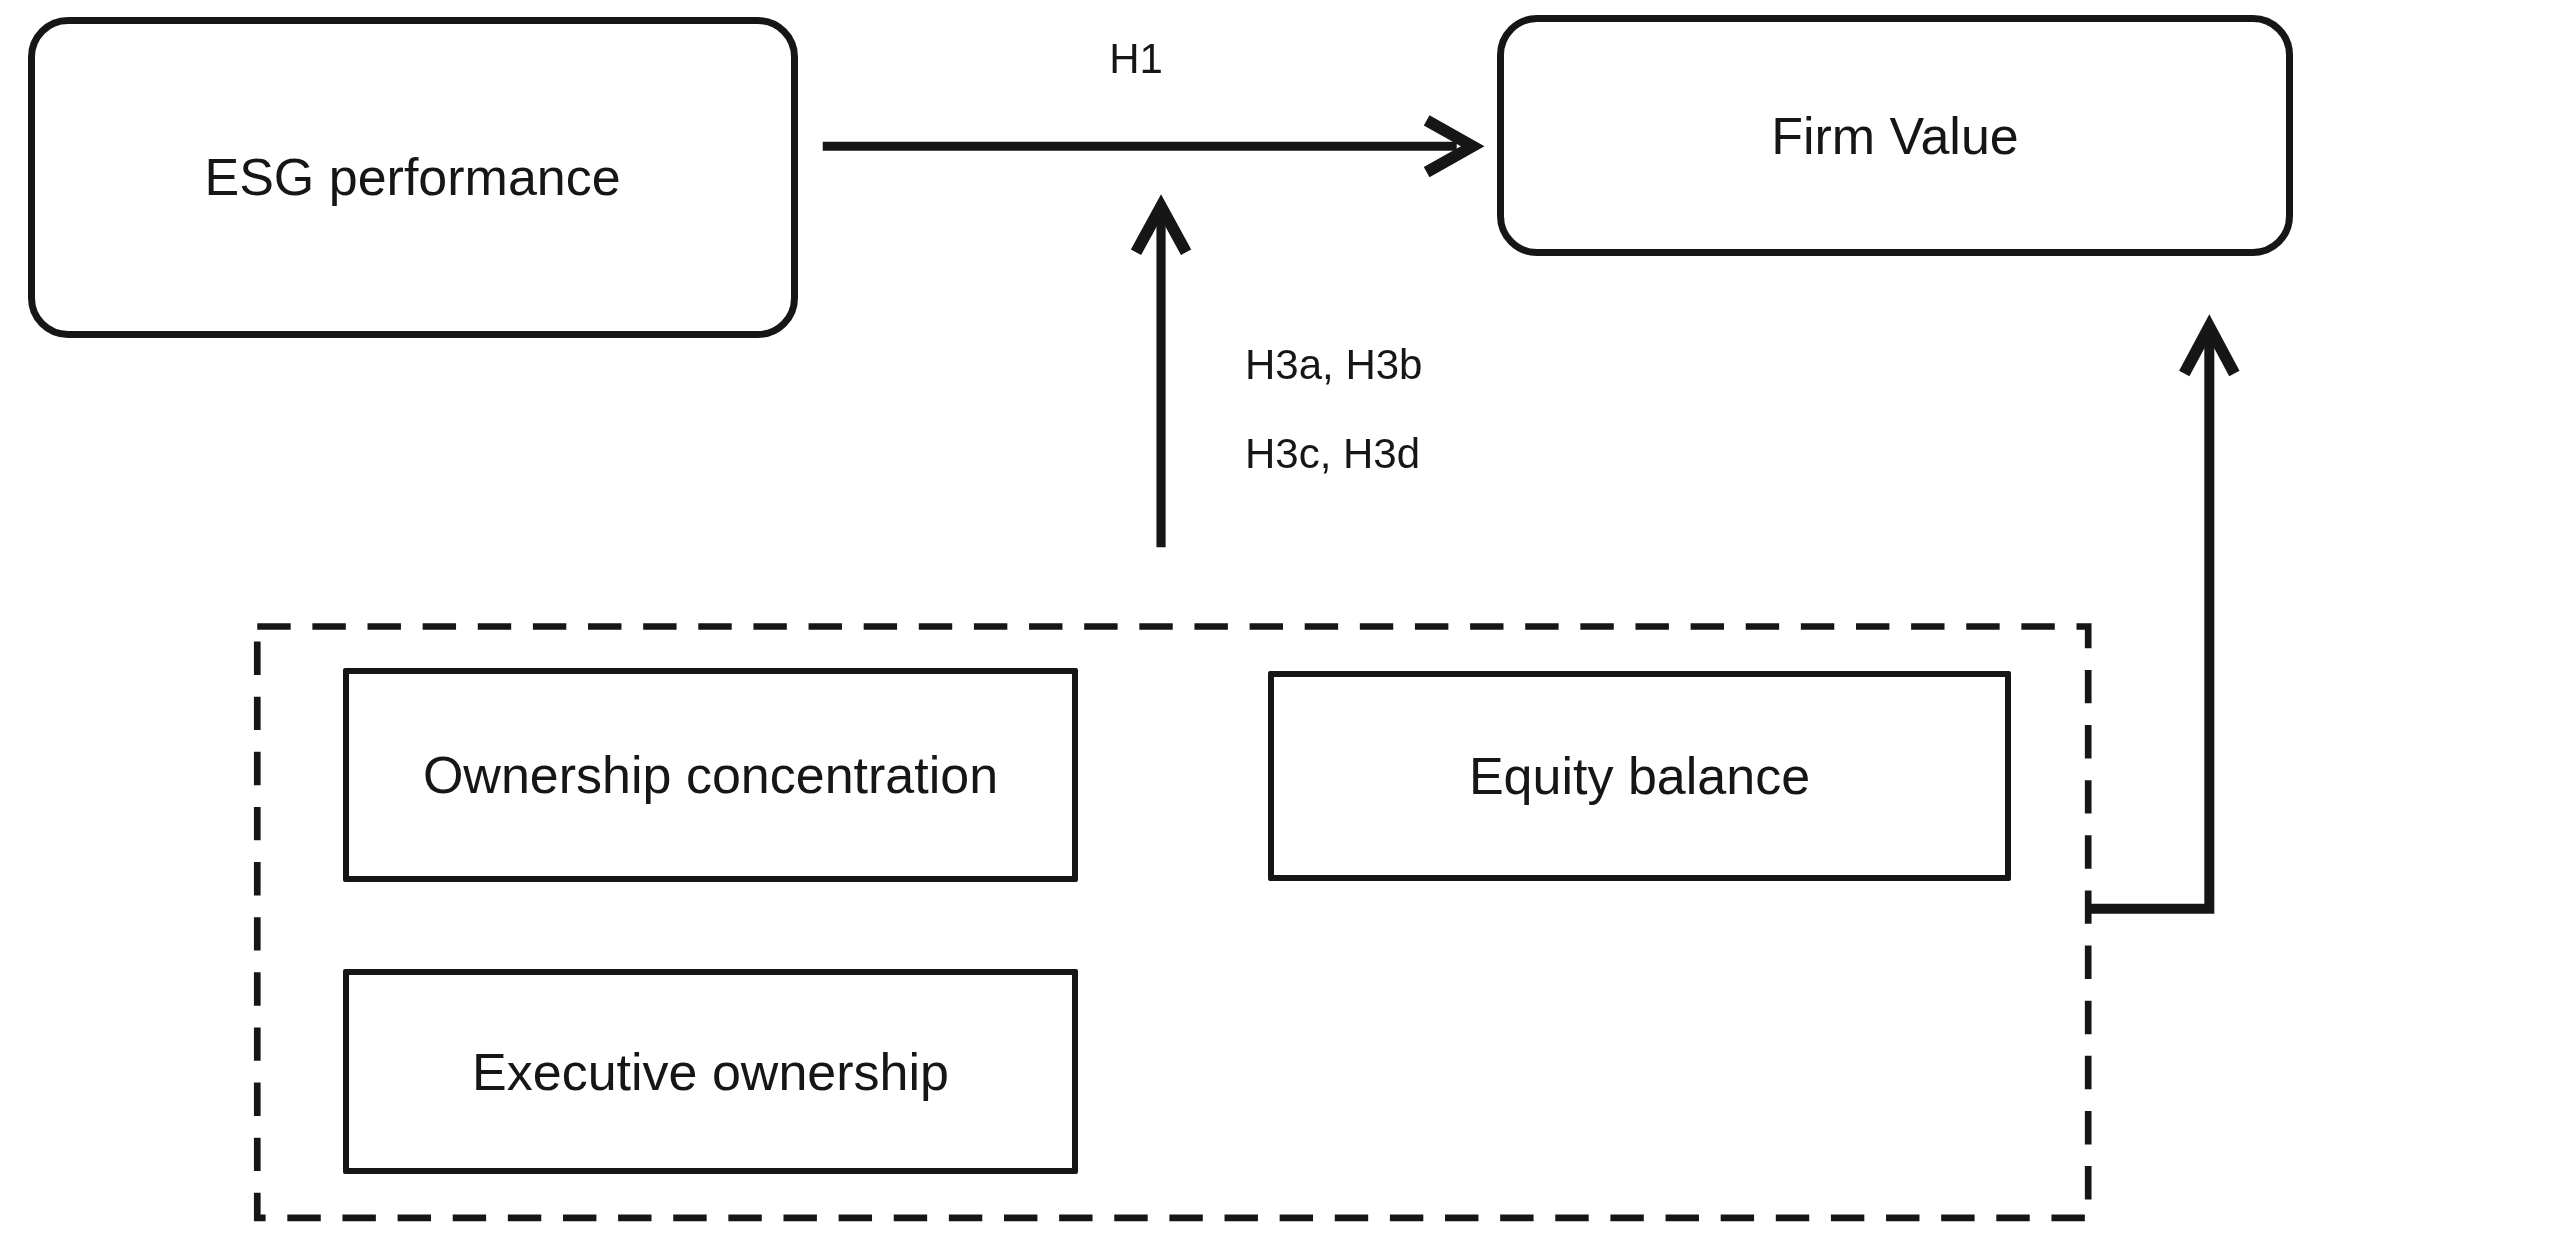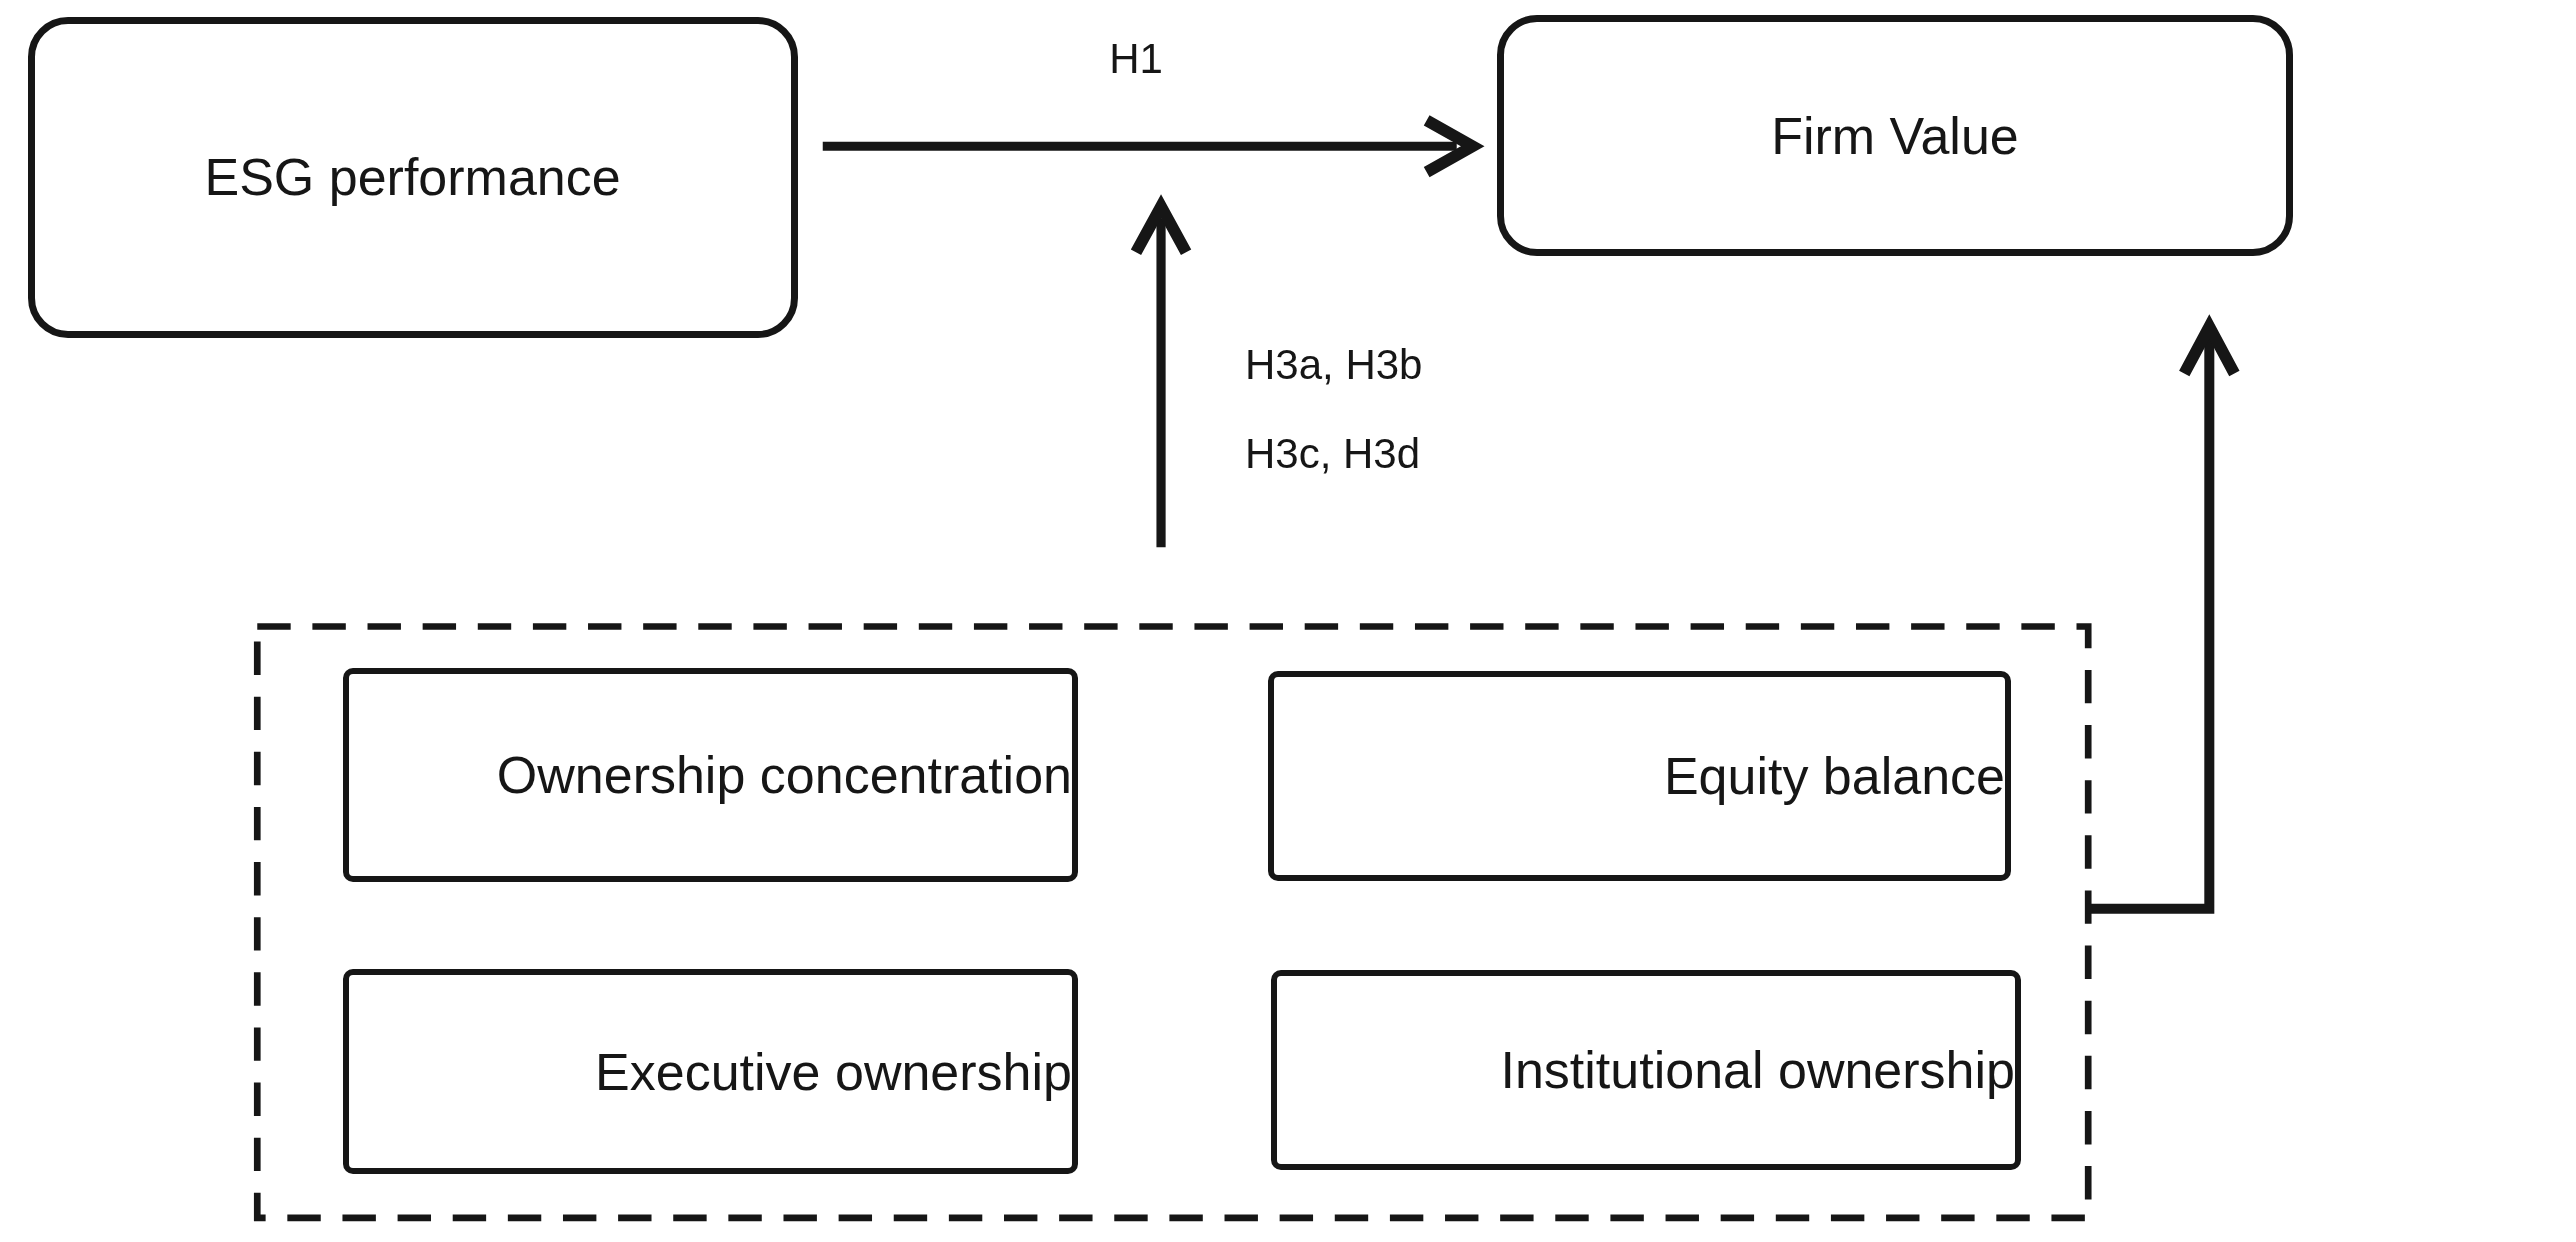--- a/index.html
+++ b/index.html
@@ -32,22 +32,21 @@
     font-size: 52px;
     letter-spacing: 0px;
     color: #161616;
   }
   .node.rounded {
     border: 7.5px solid #161616;
     border-radius: 40px;
   }
   .node.rect {
     border: 6.7px solid #161616;
-    border-radius: 10px;
-    justify-content: flex-end;
+    border-radius: 2px;
   }
   .group-container {
     position: absolute;
     box-sizing: border-box;
     background: transparent;
   }
   .hyp-label {
     position: absolute;
     font-size: 42px;
     color: #161616;
@@ -102,20 +101,17 @@
     </div>
 
     <div class="node rect" style="left:1014px; top:48px; width:743px; height:210px;">
       <span>Equity balance</span>
     </div>
 
     <div class="node rect" style="left:89px; top:346px; width:735px; height:205px;">
       <span>Executive ownership</span>
     </div>
 
-    <div class="node rect" style="left:1017px; top:347px; width:750px; height:200px;">
-      <span>Institutional ownership</span>
-    </div>
 
   </div>
 
 </div>
 
 
 </body></html>

